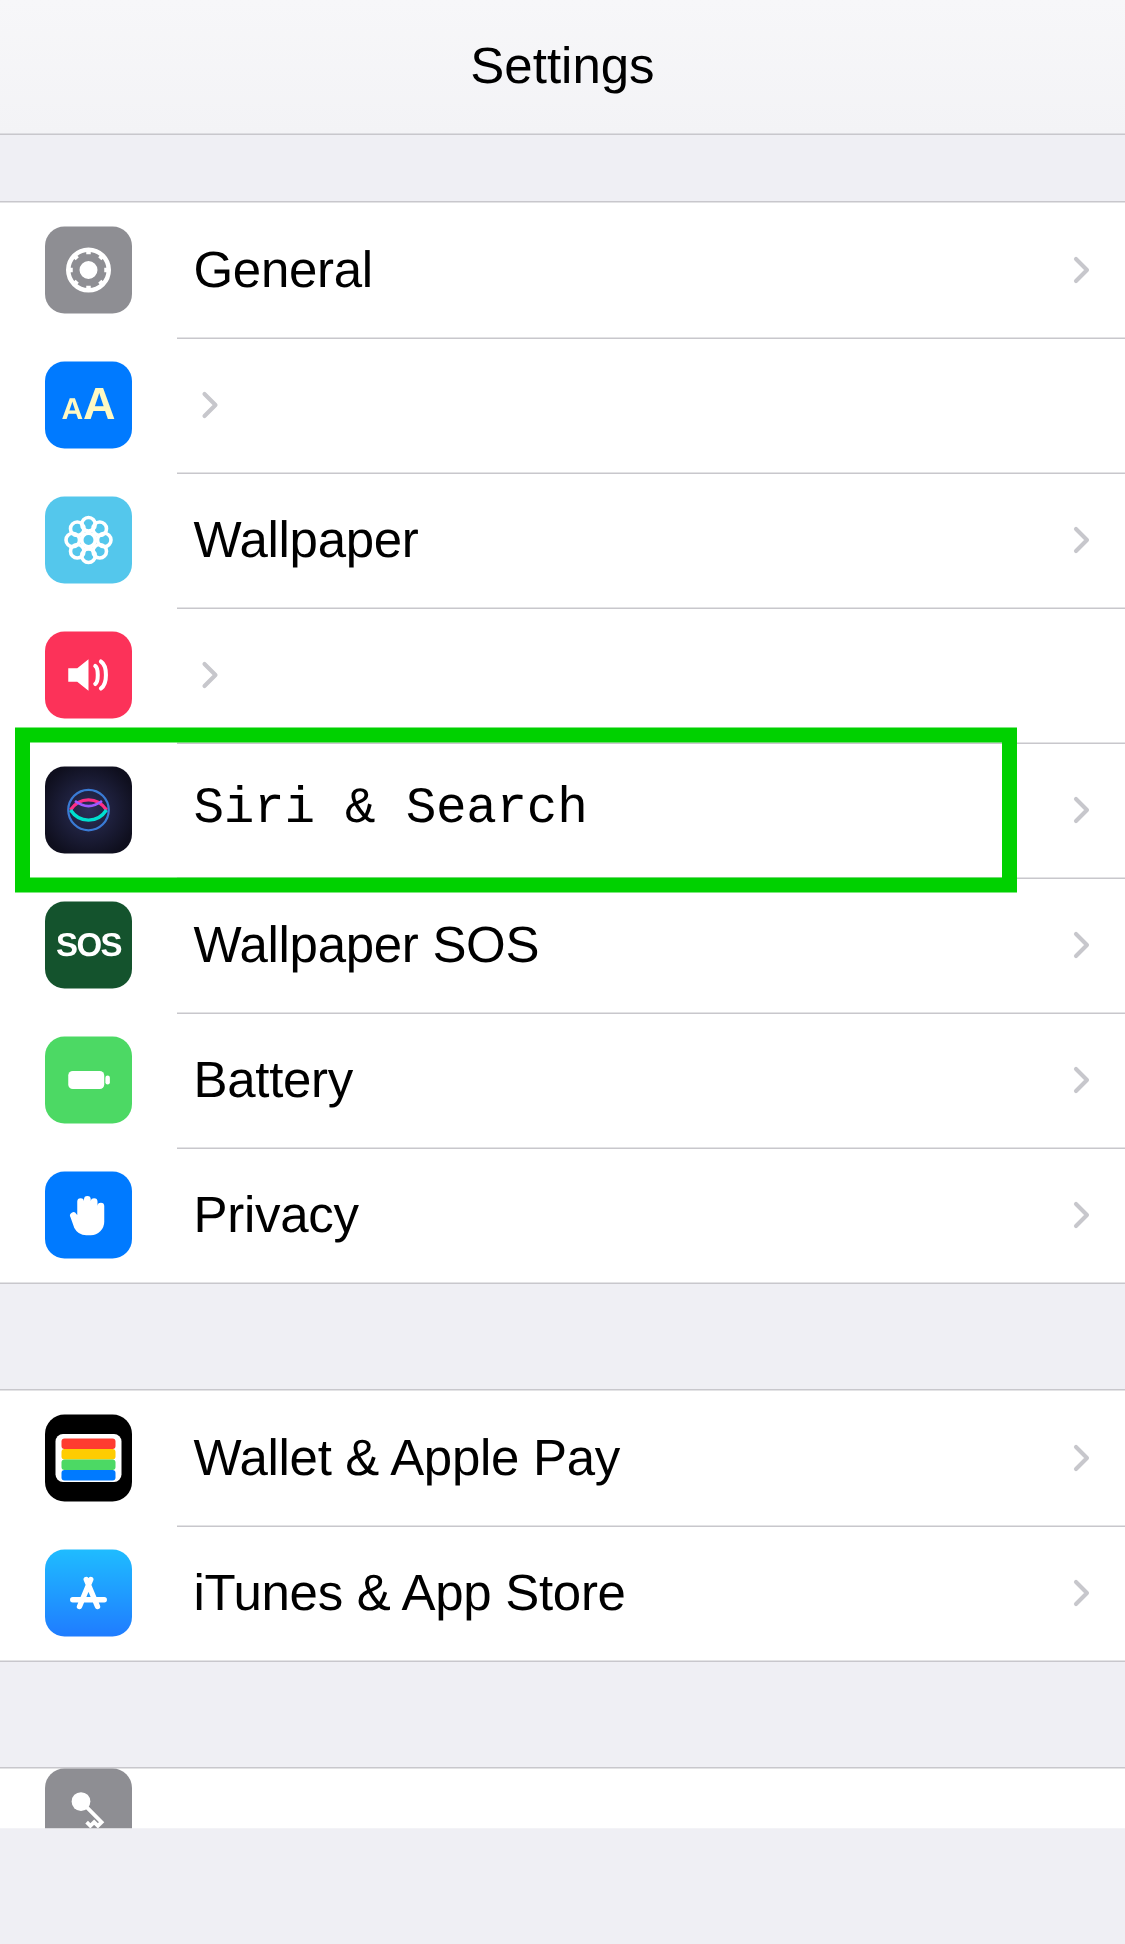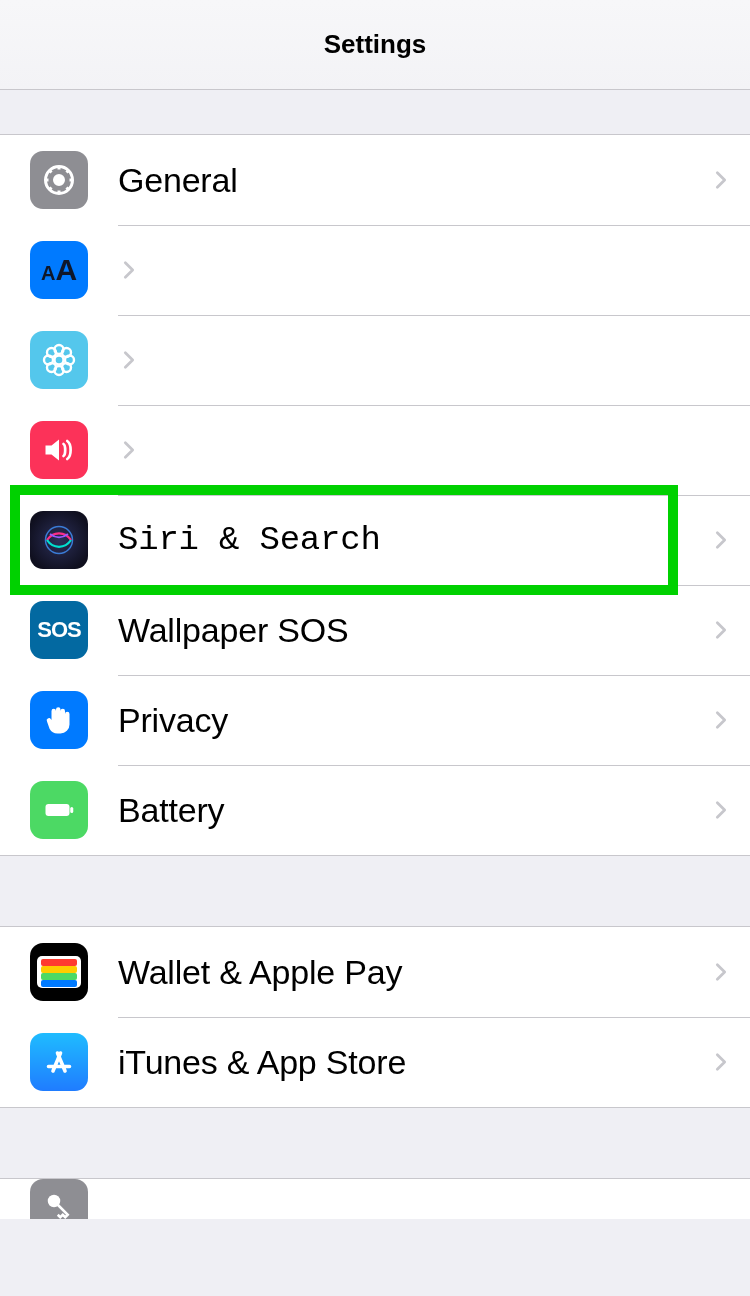--- a/index.html
+++ b/index.html
@@ -13,38 +13,39 @@
   .header {
     height: 90px;
     background: linear-gradient(to bottom, #f7f7f9, #f3f3f6);
     border-bottom: 1px solid #c8c7cc;
     display: flex;
     align-items: center;
     justify-content: center;
     position: relative;
   }
   .header-title {
-    font-size: 26px;
-    font-weight: 700;
+    font-size: 34px;
+    font-weight: 400;
   }
   .section-gap {
     height: 44px;
   }
   .section {
     background: #fff;
     border-top: 1px solid #c8c7cc;
     border-bottom: 1px solid #c8c7cc;
   }
   .row {
     display: flex;
     align-items: center;
     height: 90px;
     padding-left: 30px;
     padding-right: 18px;
     position: relative;
+    gap: 11px;
   }
   .row + .row::before,
   .row.has-top-sep::before {
     content: "";
     position: absolute;
     left: 118px; right: 0; top: 0;
     height: 1px;
     background: #c8c7cc;
   }
   .row:first-child::before { content: none; }
@@ -78,29 +79,29 @@
     border: 10px solid #00d100;
     pointer-events: none;
     z-index: 5;
   }
   
   .bg-gray    { background: #8e8e93; }
   .bg-blue    { background: #007aff; }
   .bg-cyan    { background: #54c7ec; }
   .bg-red     { background: #ff3b30; }
   .bg-pink    { background: #fc3259; }
-  .bg-darkred { background: #0369a1; }
+  .bg-darkred { background: #14532d; }
   .bg-green   { background: #4cd964; }
   .bg-siri    { background: radial-gradient(circle at 50% 50%, #2b2f58 0%, #0f0f1e 80%); }
   .bg-wallet  { background: #000; }
   .bg-gray2   { background: #8e8e93; }
   .icon-svg { width: 36px; height: 36px; }
   .icon-svg.sm { width: 30px; height: 30px; }
   .icon-text { color:#fff; font-weight:700; font-size:22px; letter-spacing:-1px; }
-  .icon-aa { color:#0f172a; font-weight:700; }
+  .icon-aa { color:#fef9c3; font-weight:700; }
   .icon-aa .small { font-size:20px; }
   .icon-aa .big { font-size:30px; }
   .wallet-inner {
     width: 44px; height: 32px;
     background: #fff;
     border-radius: 5px;
     position: relative;
     overflow: hidden;
   }
   .wallet-inner .card {
@@ -152,20 +153,21 @@
         <circle cx="12" cy="5" r="3"></circle>
           <circle cx="12" cy="19" r="3"></circle>
         <circle cx="5" cy="12" r="3"></circle>
           <circle cx="19" cy="12" r="3"></circle>
         <circle cx="7" cy="7" r="3"></circle>
           <circle cx="17" cy="7" r="3"></circle>
         <circle cx="7" cy="17" r="3"></circle>
           <circle cx="17" cy="17" r="3"></circle>
       </svg>
     </div>
+    <div class="row-label">Wallpaper</div>
     <div class="chevron">
       <svg viewBox="0 0 24 24" width="22" height="22">
           <path d="M8 4l8 8-8 8" stroke="#c7c7cc" stroke-width="3" fill="none" stroke-linecap="round" stroke-linejoin="round"></path>
         </svg>
     </div>
   </div>
 
   <div class="row">
     <div class="icon-wrap bg-pink">
       <svg class="icon-svg" viewBox="0 0 24 24" fill="#fff">
@@ -206,41 +208,41 @@
     </div>
     <div class="row-label">Wallpaper SOS</div>
     <div class="chevron">
       <svg viewBox="0 0 24 24" width="22" height="22">
           <path d="M8 4l8 8-8 8" stroke="#c7c7cc" stroke-width="3" fill="none" stroke-linecap="round" stroke-linejoin="round"></path>
         </svg>
     </div>
   </div>
 
   <div class="row">
-    <div class="icon-wrap bg-blue">
-      <svg class="icon-svg" viewBox="0 0 24 24" fill="#fff">
-        <path d="M7 12V6a1.5 1.5 0 0 1 3 0v5V5a1.5 1.5 0 0 1 3 0v6V6a1.5 1.5 0 0 1 3 0v6V8a1.5 1.5 0 0 1 3 0v7a6 6 0 0 1-6 6h-2a6 6 0 0 1-5.3-3.2L4 13a1.5 1.5 0 0 1 2.6-1.5L7 12z"></path>
-      </svg>
-    </div>
-    <div class="row-label">Privacy</div>
-    <div class="chevron">
-      <svg viewBox="0 0 24 24" width="22" height="22">
-          <path d="M8 4l8 8-8 8" stroke="#c7c7cc" stroke-width="3" fill="none" stroke-linecap="round" stroke-linejoin="round"></path>
-        </svg>
-    </div>
-  </div>
-
-  <div class="row">
     <div class="icon-wrap bg-green">
       <svg class="icon-svg" viewBox="0 0 24 24">
         <rect x="3" y="8" width="16" height="8" rx="2" fill="#fff"></rect>
         <rect x="19.5" y="10" width="2" height="4" rx="1" fill="#fff"></rect>
       </svg>
     </div>
     <div class="row-label">Battery</div>
+    <div class="chevron">
+      <svg viewBox="0 0 24 24" width="22" height="22">
+          <path d="M8 4l8 8-8 8" stroke="#c7c7cc" stroke-width="3" fill="none" stroke-linecap="round" stroke-linejoin="round"></path>
+        </svg>
+    </div>
+  </div>
+
+  <div class="row">
+    <div class="icon-wrap bg-blue">
+      <svg class="icon-svg" viewBox="0 0 24 24" fill="#fff">
+        <path d="M7 12V6a1.5 1.5 0 0 1 3 0v5V5a1.5 1.5 0 0 1 3 0v6V6a1.5 1.5 0 0 1 3 0v6V8a1.5 1.5 0 0 1 3 0v7a6 6 0 0 1-6 6h-2a6 6 0 0 1-5.3-3.2L4 13a1.5 1.5 0 0 1 2.6-1.5L7 12z"></path>
+      </svg>
+    </div>
+    <div class="row-label">Privacy</div>
     <div class="chevron">
       <svg viewBox="0 0 24 24" width="22" height="22">
           <path d="M8 4l8 8-8 8" stroke="#c7c7cc" stroke-width="3" fill="none" stroke-linecap="round" stroke-linejoin="round"></path>
         </svg>
     </div>
   </div>
 
 </div>
 
 <div class="section-gap" style="height:70px"></div>

